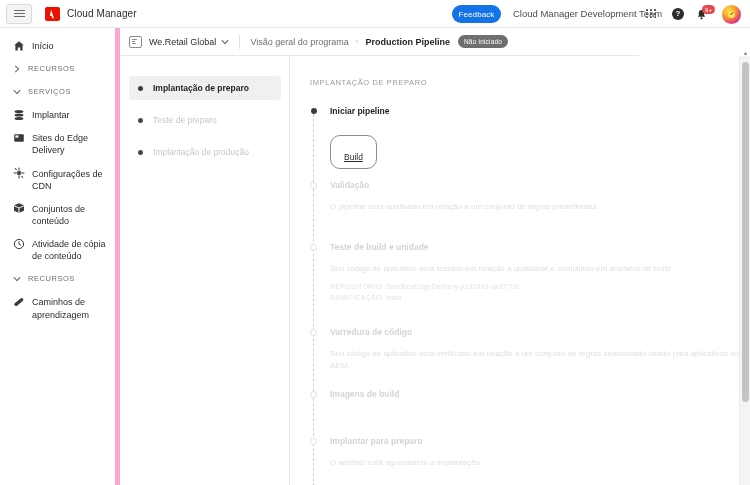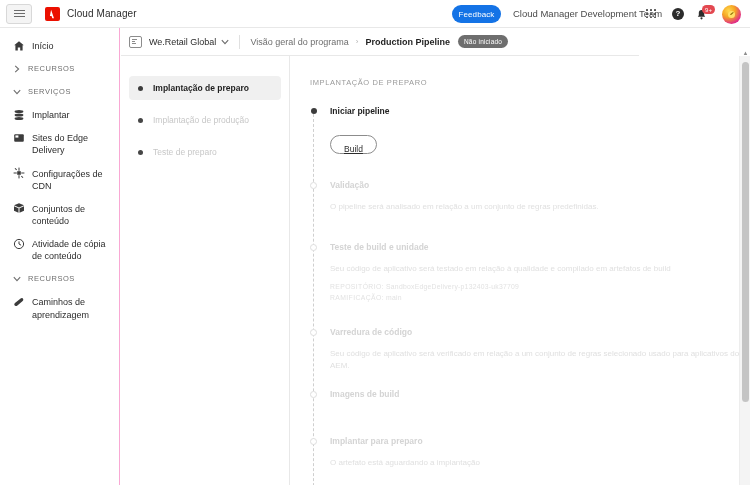--- a/index.html
+++ b/index.html
@@ -90,21 +90,21 @@
   .avatar .pen::after {
     content: ""; position: absolute; left: 1.5px; top: 1.5px;
     width: 4px; height: 1.3px; background: #8a6d00;
     transform: rotate(-40deg); border-radius: 1px;
   }
 
   
   .leftnav {
     position: absolute; top: 28px; left: 0;
     width: 120px; height: 457px;
-    background: #ffffff; border-right: 1px solid #f9a8d4;
+    background: #ffffff; border-right: 5px solid #f9a8d4;
     padding-top: 6px;
   }
   .nav-item {
     display: flex; align-items: flex-start;
     padding: 5px 8px 5px 12px;
     font-size: 9px; color: #2c2c2c;
     cursor: pointer; line-height: 1.35;
     min-height: 20px;
   }
   .nav-ico {
@@ -177,21 +177,21 @@
   .tl-marker.hollow { border: 1px solid #dedede; }
 
   .tl-title { font-size: 8.5px; font-weight: bold; color: #1f1f1f; }
   .tl-title.muted { color: #d4d4d4; }
   .tl-desc { font-size: 8px; color: #e0e0e0; margin-top: 11px; line-height: 1.5; }
   .tl-meta { font-size: 6.8px; color: #e2e2e2; margin-top: 8px; letter-spacing: .25px; }
   .tl-meta .k { letter-spacing: .4px; }
 
   .build-btn {
     margin-top: 19px;
-    height: 19px; padding: 8px 13px;
+    height: 19px; padding: 16px 13px;
     background: #fff; color: #2c2c2c;
     border: 1px solid #8c8c8c; border-radius: 10px;
     font-size: 8.5px; font-family: "Liberation Sans", sans-serif;
     cursor: pointer;
     text-decoration: underline;
   }
 
   
   .subheader {
     position: absolute; top: 28px; left: 121px;
@@ -415,25 +415,25 @@
   <span class="status-pill">Não iniciado</span>
 </div>
 
 <div class="steplist">
   <div class="step-row active">
     <span class="step-dot"></span>
     <span>Implantação de preparo</span>
   </div>
   <div class="step-row muted">
     <span class="step-dot"></span>
-    <span>Implantação de produção</span>
+    <span>Teste de preparo</span>
   </div>
   <div class="step-row muted">
     <span class="step-dot"></span>
-    <span>Teste de preparo</span>
+    <span>Implantação de produção</span>
   </div>
 </div>
 
 <div class="content">
   <div class="content-inner">
     <div class="content-eyebrow">IMPLANTAÇÃO DE PREPARO</div>
 
     <div class="timeline">
       <div class="tl-line"></div>
 

